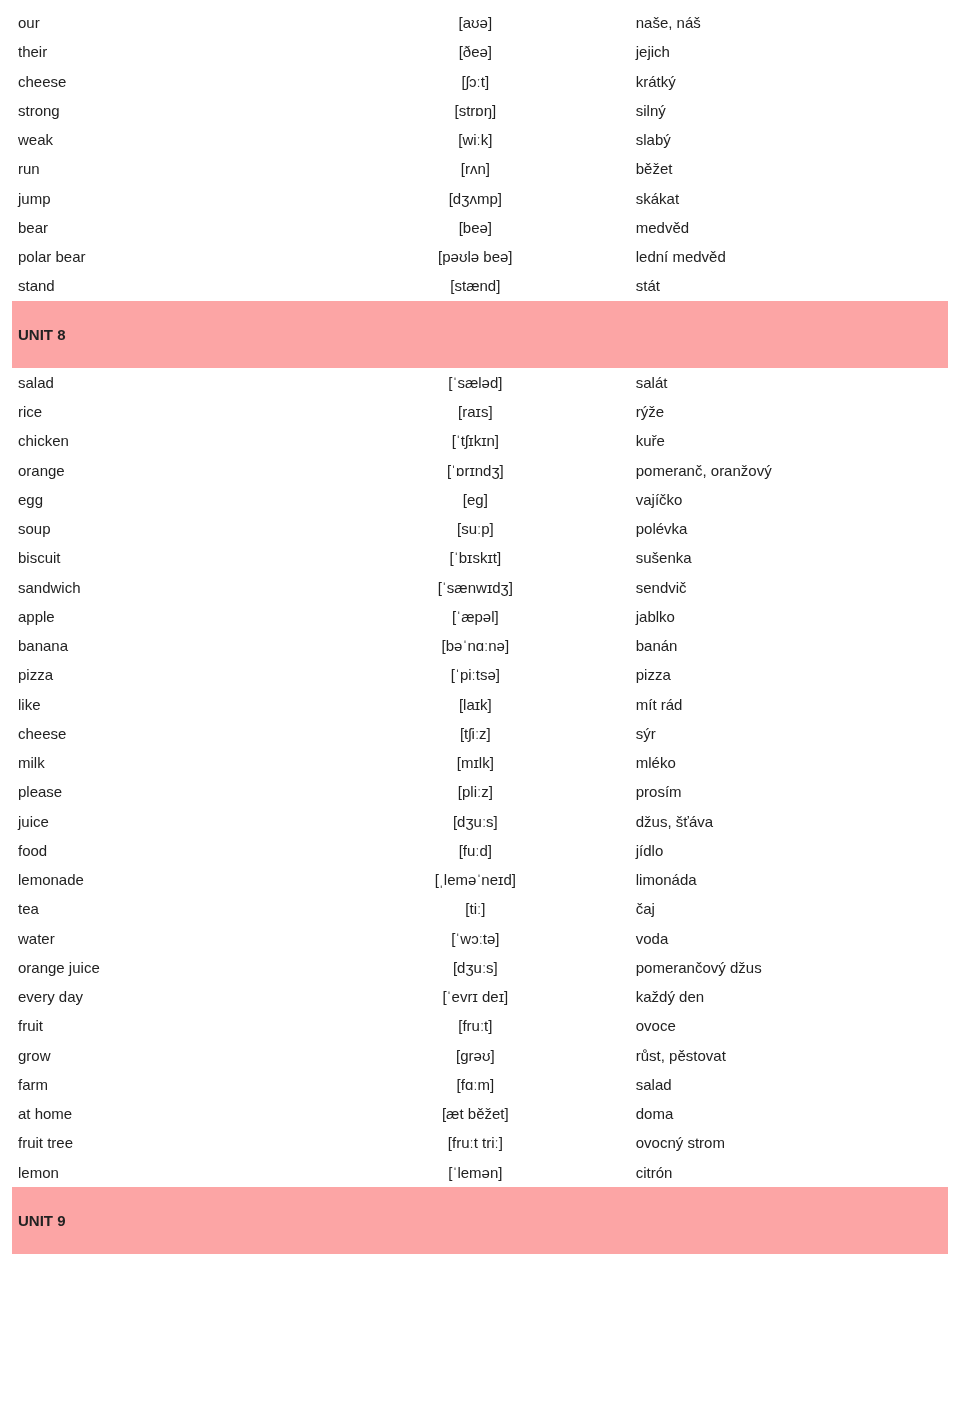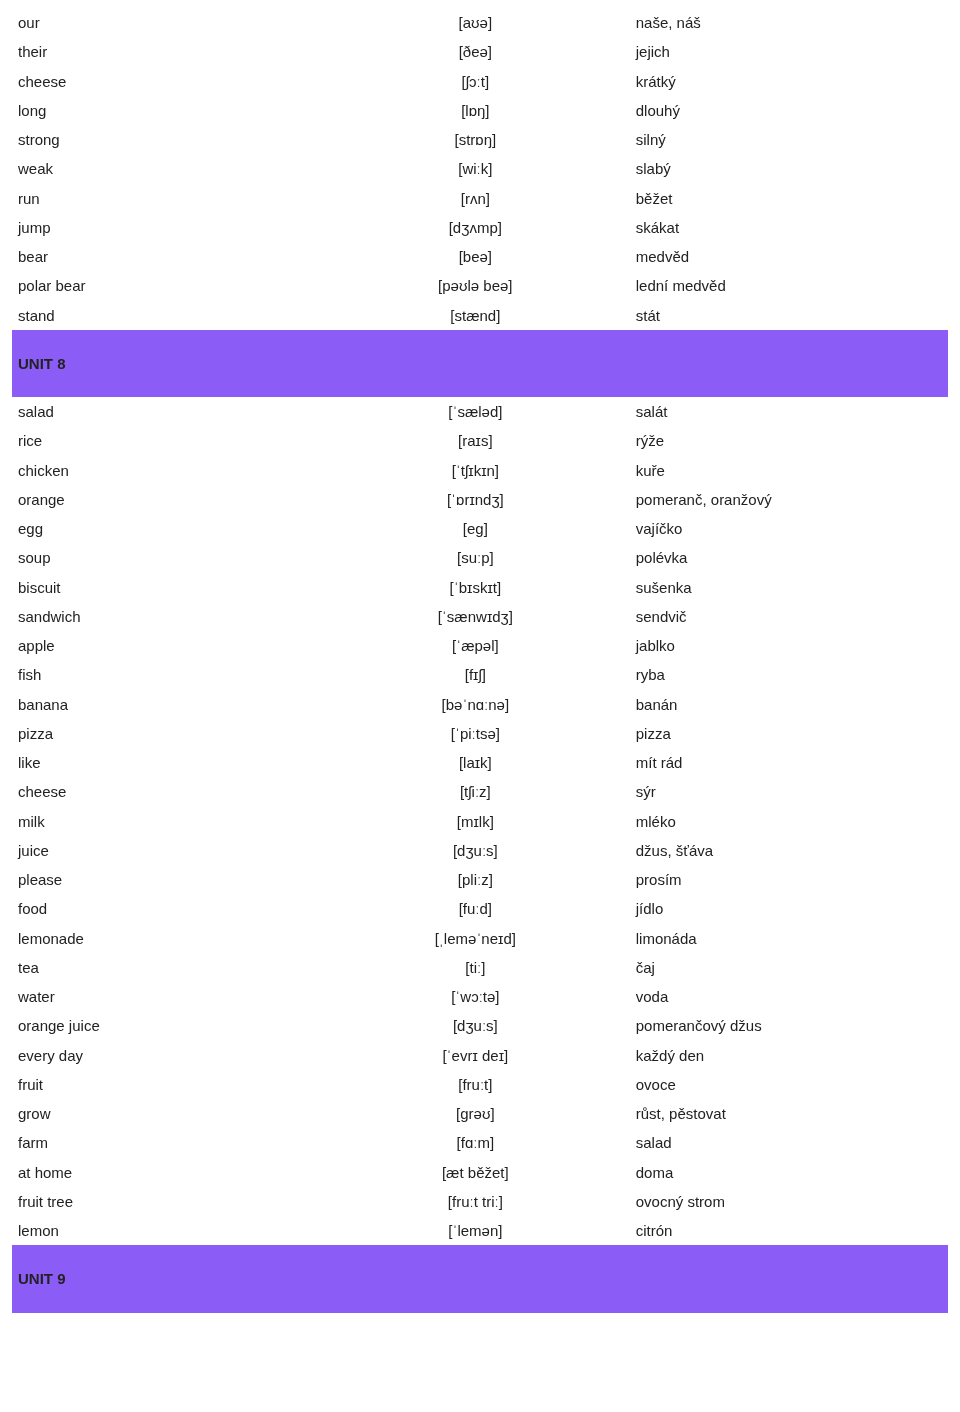--- a/index.html
+++ b/index.html
@@ -23,21 +23,21 @@
       width: 33%;
     }
     .vocab-table td:nth-child(2) {
       width: 33%;
       text-align: center;
     }
     .vocab-table td:nth-child(3) {
       width: 34%;
     }
     .unit-row td {
-      background-color: #8b5cf6;
+      background-color: #fca5a5;
       font-weight: bold;
       font-size: 15px;
       padding: 22px 6px;
     }
   </style>
 </head>
 <body>
 
 <table class="vocab-table">
   <tbody id="table-body">
@@ -50,25 +50,20 @@
         <td>their</td>
         <td>[ðeə]</td>
         <td>jejich</td>
       </tr>
       <tr>
         <td>cheese</td>
         <td>[ʃɔːt]</td>
         <td>krátký</td>
       </tr>
       <tr>
-        <td>long</td>
-        <td>[lɒŋ]</td>
-        <td>dlouhý</td>
-      </tr>
-      <tr>
         <td>strong</td>
         <td>[strɒŋ]</td>
         <td>silný</td>
       </tr>
       <tr>
         <td>weak</td>
         <td>[wiːk]</td>
         <td>slabý</td>
       </tr>
       <tr>
@@ -138,25 +133,20 @@
         <td>sandwich</td>
         <td>[ˈsænwɪdʒ]</td>
         <td>sendvič</td>
       </tr>
       <tr>
         <td>apple</td>
         <td>[ˈæpəl]</td>
         <td>jablko</td>
       </tr>
       <tr>
-        <td>fish</td>
-        <td>[fɪʃ]</td>
-        <td>ryba</td>
-      </tr>
-      <tr>
         <td>banana</td>
         <td>[bəˈnɑːnə]</td>
         <td>banán</td>
       </tr>
       <tr>
         <td>pizza</td>
         <td>[ˈpiːtsə]</td>
         <td>pizza</td>
       </tr>
       <tr>
@@ -168,28 +158,28 @@
         <td>cheese</td>
         <td>[tʃiːz]</td>
         <td>sýr</td>
       </tr>
       <tr>
         <td>milk</td>
         <td>[mɪlk]</td>
         <td>mléko</td>
       </tr>
       <tr>
+        <td>please</td>
+        <td>[pliːz]</td>
+        <td>prosím</td>
+      </tr>
+      <tr>
         <td>juice</td>
         <td>[dʒuːs]</td>
         <td>džus, šťáva</td>
-      </tr>
-      <tr>
-        <td>please</td>
-        <td>[pliːz]</td>
-        <td>prosím</td>
       </tr>
       <tr>
         <td>food</td>
         <td>[fuːd]</td>
         <td>jídlo</td>
       </tr>
       <tr>
         <td>lemonade</td>
         <td>[ˌleməˈneɪd]</td>
         <td>limonáda</td>

